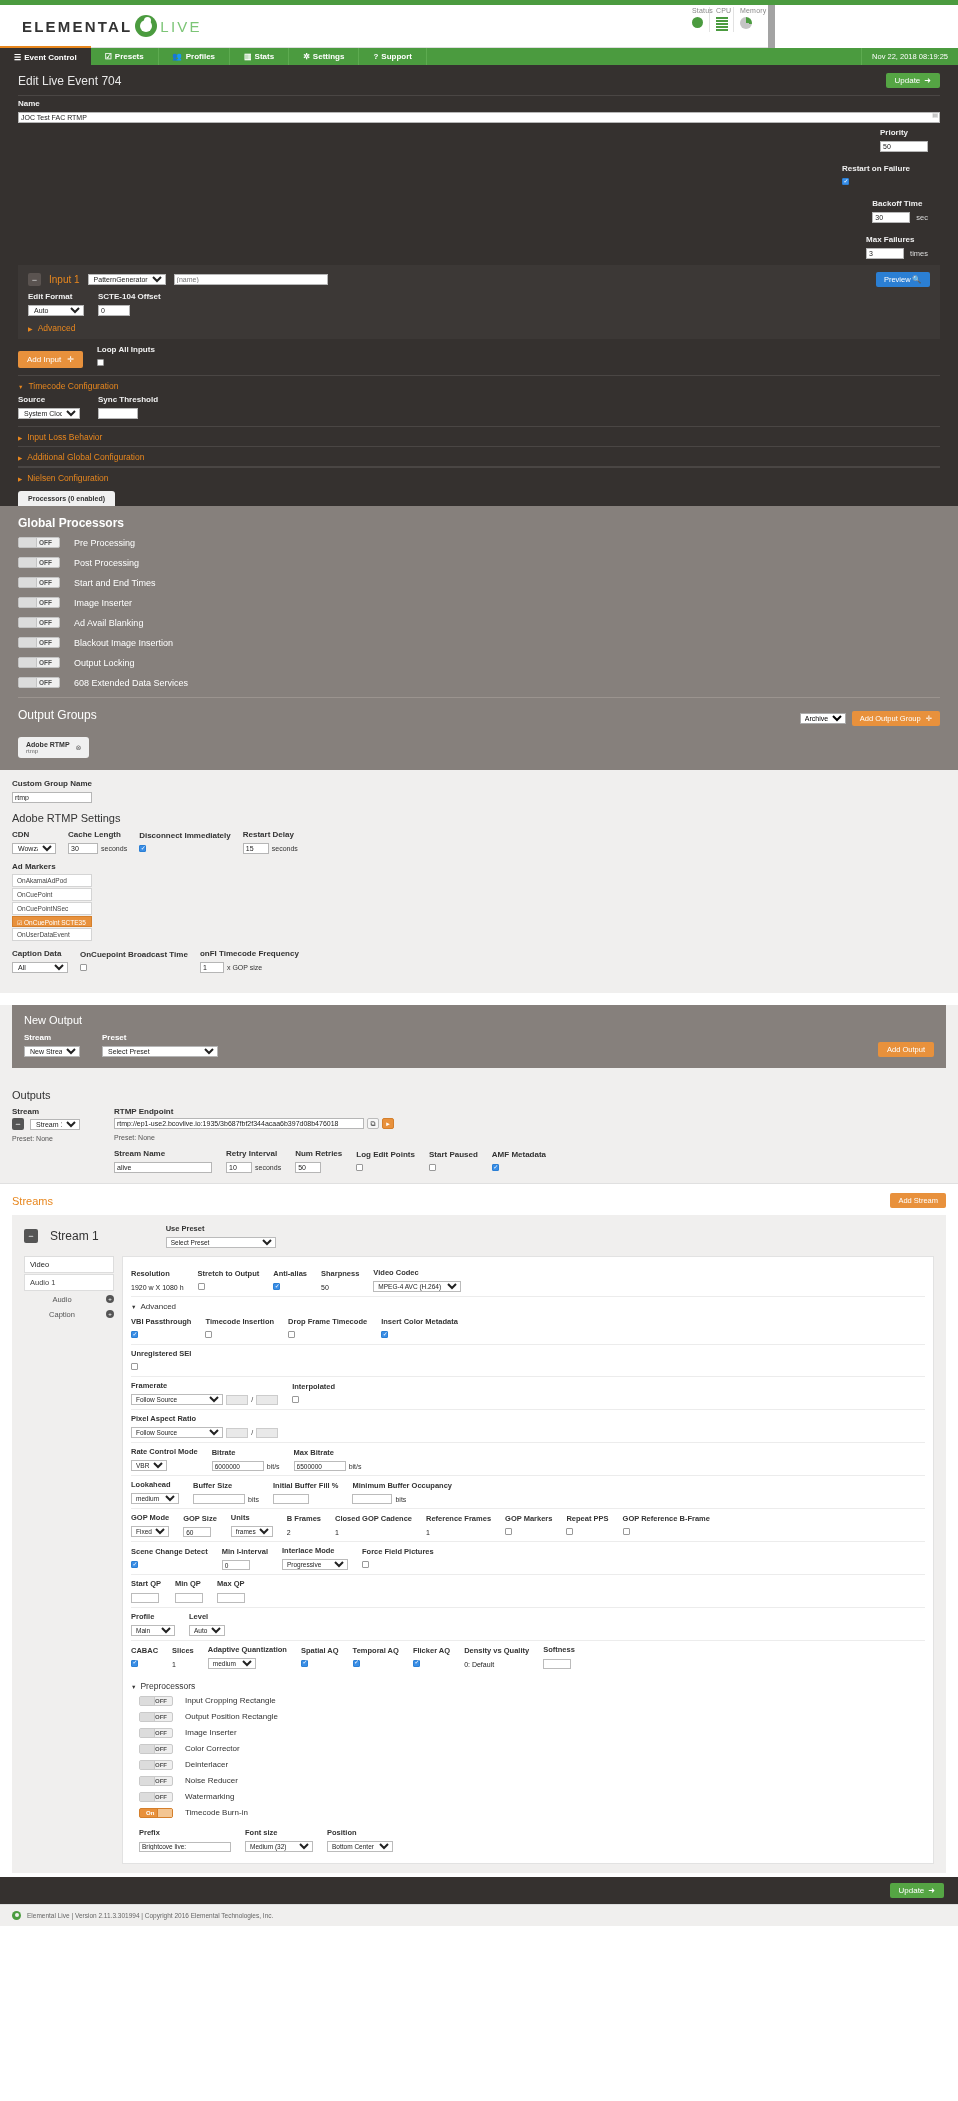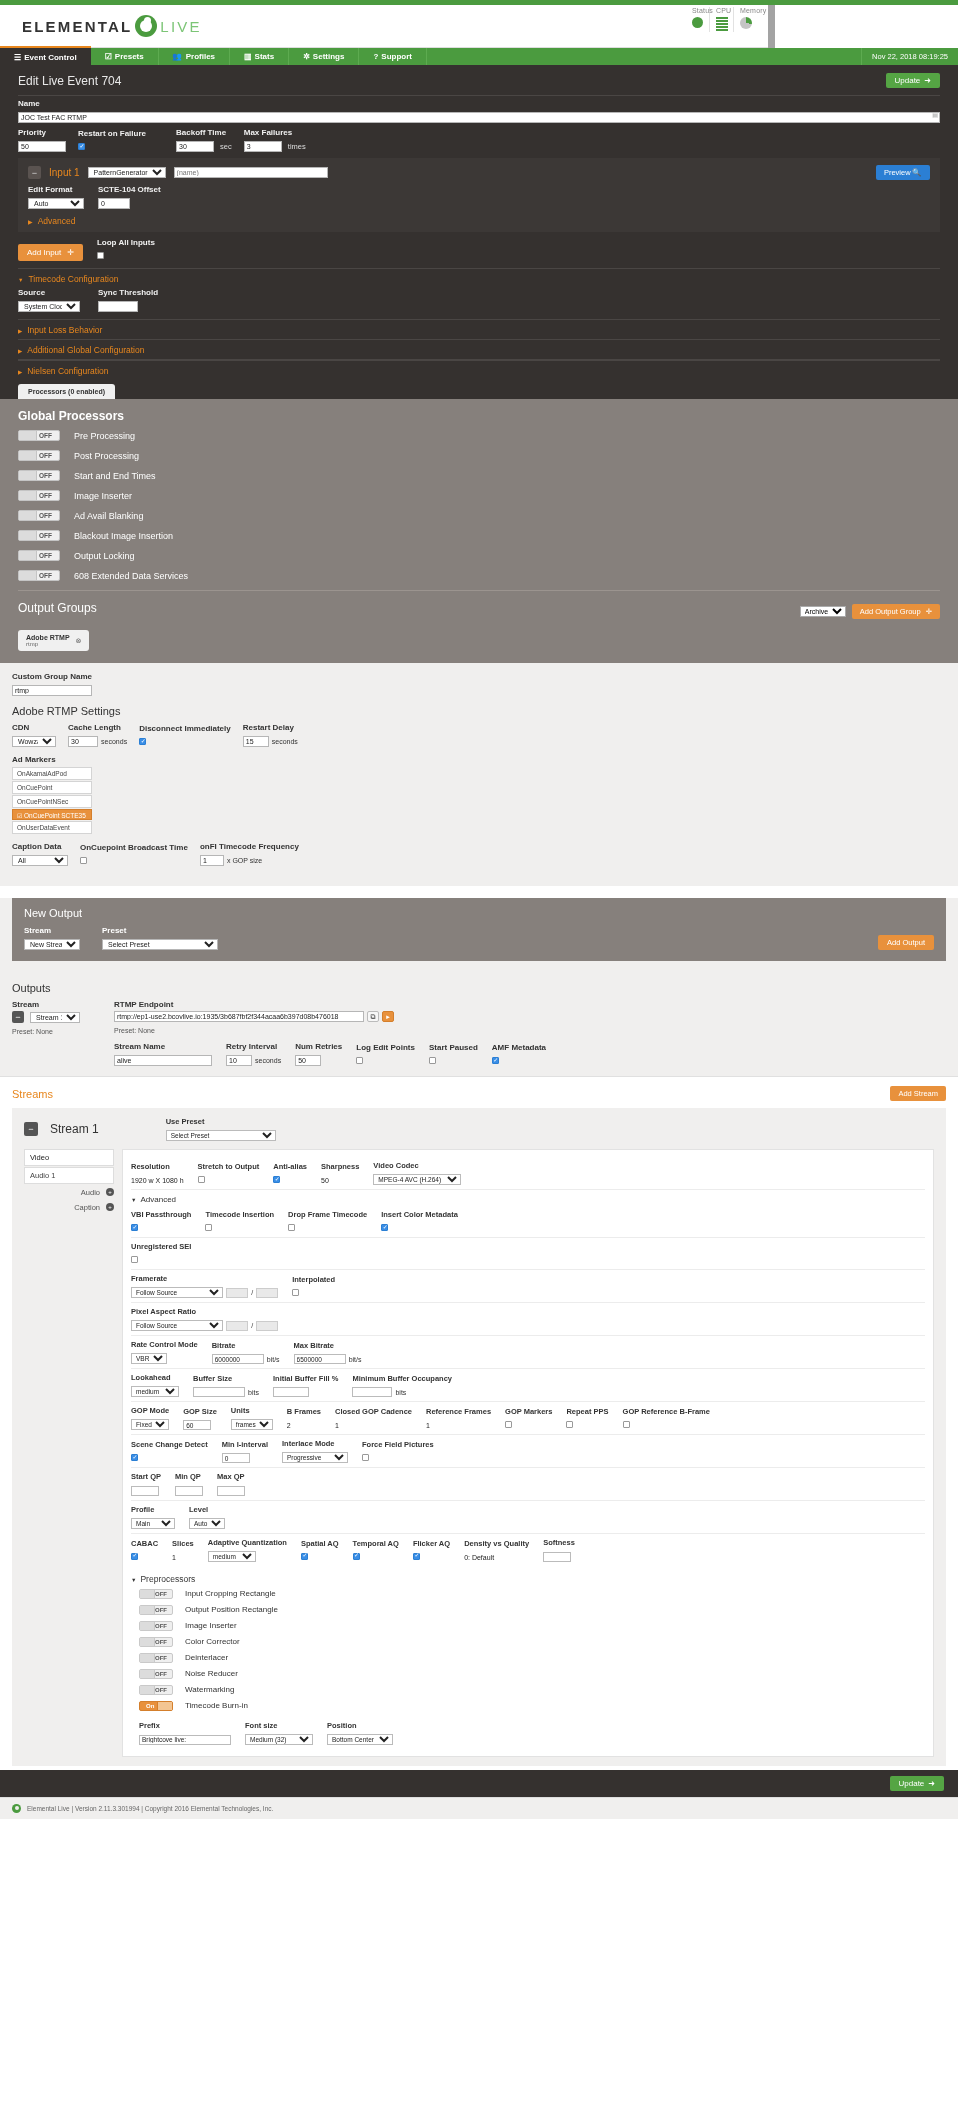--- a/index.html
+++ b/index.html
@@ -68,21 +68,21 @@
   .chk { width:7px; height:7px; background:#3a8ee6; border:1px solid #2b7fd4; display:inline-block;
          position:relative; border-radius:1px;}
   .chk:after{content:"✓"; color:#fff; font-size:6px; position:absolute; left:0.5px; top:-2.5px;}
   .chk.off { background:#fff; border:1px solid #999; }
   .chk.off:after { content:""; }
 
   .name-row { padding:3px 18px 5px; }
   .namefield { position:relative; }
   .namefield .grip { position:absolute; right:2px; top:1px; font-size:6px; color:#999; }
 
-  .prio-row { display:flex; gap:0; padding:0 18px 6px; align-items:flex-end; }
+  .prio-row { display:flex; gap:12px; padding:0 18px 6px; align-items:flex-end;flex-direction:column; }
   .prio-col { margin-right:12px; }
   .unit { font-size:7.5px; color:#ddd; margin-left:3px; }
 
   .inputbox { background:#3c3836; margin:0 18px; padding:7px 10px 6px; position:relative; }
   .ib-head { display:flex; align-items:center; gap:8px; }
   .collapse-btn { width:13px; height:13px; background:#5a5350; color:#ddd; font-size:9px;
         display:flex; align-items:center; justify-content:center; border-radius:2px; }
   .input-title { color:#e8871e; font-size:10px; font-weight:500; }
   .btn-preview { margin-left:auto; background:#2b7fd4; color:#fff; font-size:7.5px; border:none;
         border-radius:2px; padding:3px 8px; }
@@ -175,21 +175,21 @@
   .streampanel { background:#f0efee; margin:7px 0 0; padding:9px 12px; }
   .sp-head { display:flex; align-items:center; gap:12px; }
   .sp-title { font-size:12px; color:#333; }
   .sp-preset { margin-left:55px; }
 
   .sp-body { display:flex; gap:8px; margin-top:8px; }
   .sp-side { width:90px; }
   .side-item { background:#fff; border:1px solid #ddd; font-size:7.5px; color:#444;
         padding:3px 5px; margin-bottom:1px; position:relative; }
   .side-item.active { background:#fff; color:#222; }
-  .side-tag { font-size:7.5px; color:#555; text-align:right; padding:3px 14px 3px 0; position:relative;}
+  .side-tag { font-size:7.5px; color:#555; text-align:center; padding:3px 14px 3px 0; position:relative;}
   .side-tag .plus { position:absolute; right:0; top:3px; width:8px; height:8px; border-radius:50%;
         background:#555; color:#fff; font-size:6px; display:flex; align-items:center;
         justify-content:center; }
 
   .sp-main { flex:1; background:#fff; border:1px solid #e2e2e2; padding:7px 8px; }
   .grp { display:flex; gap:14px; align-items:flex-end; flex-wrap:wrap; padding:4px 0; }
   .grp.bordered { border-bottom:1px solid #ececec; }
   .lbl { font-size:7.5px; font-weight:bold; color:#333; display:block; margin-bottom:2px; }
   .val { font-size:7px; color:#222; }
   .adv2 { color:#333; font-size:8px; margin:5px 0 2px; }

